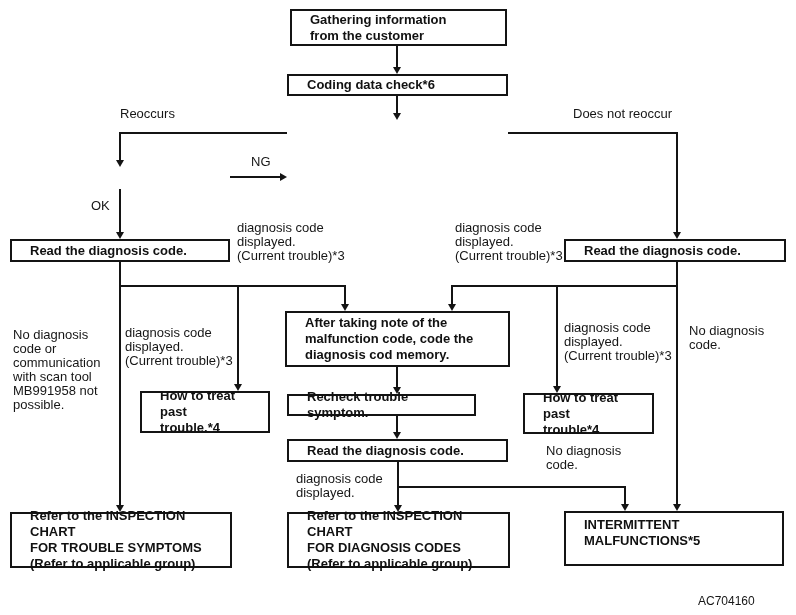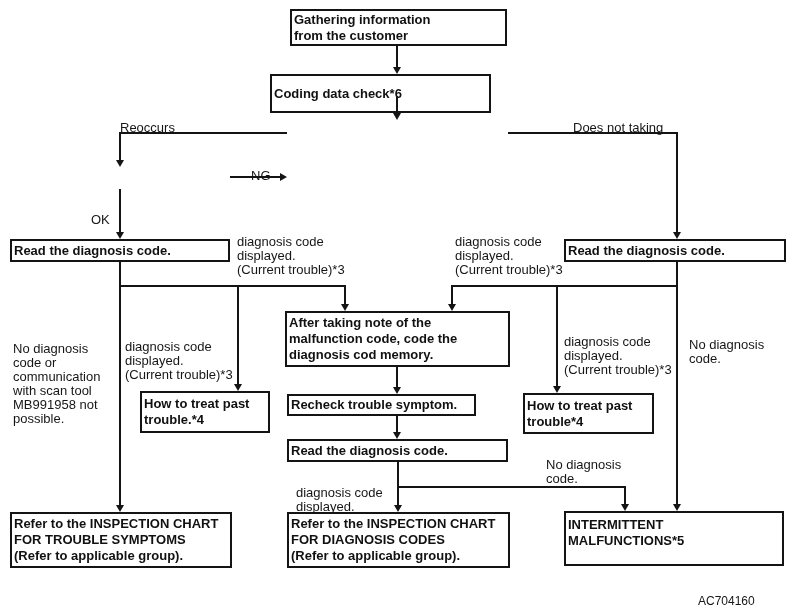--- a/index.html
+++ b/index.html
@@ -2,47 +2,47 @@
 <html><head>
 <meta charset="utf-8">
 <style>
   html,body{margin:0;padding:0;background:#ffffff;}
   #stage{
     position:relative;width:796px;height:615px;background:#ffffff;
     font-family:"Liberation Sans", sans-serif;color:#111;overflow:hidden;
   }
   .node{
     position:absolute;box-sizing:border-box;border:2px solid #141414;background:#fff;
-    display:flex;align-items:center;padding:1px 2px;
+    display:flex;align-items:center;padding:1px 18px;
     font-weight:bold;font-size:13px;line-height:16px;white-space:pre-line;
   }
   .node.top{align-items:flex-start;padding-top:4px;}
   .lbl{
-    position:absolute;font-size:13px;line-height:14px;white-space:pre-line;color:#161616;margin-top:14px;
+    position:absolute;font-size:13px;line-height:14px;white-space:pre-line;color:#161616;
   }
   .caption{
     position:absolute;font-size:12px;font-weight:normal;color:#161616;
   }
   .vl{position:absolute;width:2px;background:#141414;}
   .hl{position:absolute;height:2px;background:#141414;}
   .ad{position:absolute;width:0;height:0;
       border-left:4px solid transparent;border-right:4px solid transparent;
       border-top:7px solid #141414;}
   .ar{position:absolute;width:0;height:0;
       border-top:4px solid transparent;border-bottom:4px solid transparent;
       border-left:7px solid #141414;}
 </style>
 </head>
 <body>
 
 <div id="stage">
 
   <div class="node" style="left:290px;top:9px;width:217px;height:37px">Gathering information
 from the customer</div>
-  <div class="node" style="left:270px;top:74px;width:221px;height:39px">Coding data check*6</div>
+  <div class="node" style="left:287px;top:74px;width:221px;height:22px">Coding data check*6</div>
   <div class="node" style="left:10px;top:239px;width:220px;height:23px">Read the diagnosis code.</div>
   <div class="node" style="left:564px;top:239px;width:222px;height:23px">Read the diagnosis code.</div>
   <div class="node" style="left:285px;top:311px;width:225px;height:56px">After taking note of the
 malfunction code, code the
 diagnosis cod memory.</div>
   <div class="node" style="left:287px;top:394px;width:189px;height:22px">Recheck trouble symptom.</div>
   <div class="node" style="left:287px;top:439px;width:221px;height:23px">Read the diagnosis code.</div>
   <div class="node" style="left:140px;top:391px;width:130px;height:42px">How to treat past
 trouble.*4</div>
   <div class="node" style="left:523px;top:393px;width:131px;height:41px">How to treat past
@@ -89,21 +89,21 @@
   <div class="ad" style="left:448px;top:304px"></div>
   <div class="ad" style="left:553px;top:386px"></div>
   <div class="ad" style="left:673px;top:504px"></div>
   <div class="ad" style="left:393px;top:387px"></div>
   <div class="ad" style="left:393px;top:432px"></div>
   <div class="ad" style="left:394px;top:505px"></div>
   <div class="ad" style="left:621px;top:504px"></div>
   <div class="ar" style="left:280px;top:173px"></div>
 
   <div class="lbl" style="left:120px;top:107px">Reoccurs</div>
-  <div class="lbl" style="left:573px;top:107px">Does not taking</div>
+  <div class="lbl" style="left:573px;top:107px">Does not reoccur</div>
   <div class="lbl" style="left:251px;top:155px">NG</div>
   <div class="lbl" style="left:91px;top:199px">OK</div>
   <div class="lbl" style="left:237px;top:221px">diagnosis code
 displayed.
 (Current trouble)*3</div>
   <div class="lbl" style="left:455px;top:221px">diagnosis code
 displayed.
 (Current trouble)*3</div>
   <div class="lbl" style="left:13px;top:328px">No diagnosis
 code or

